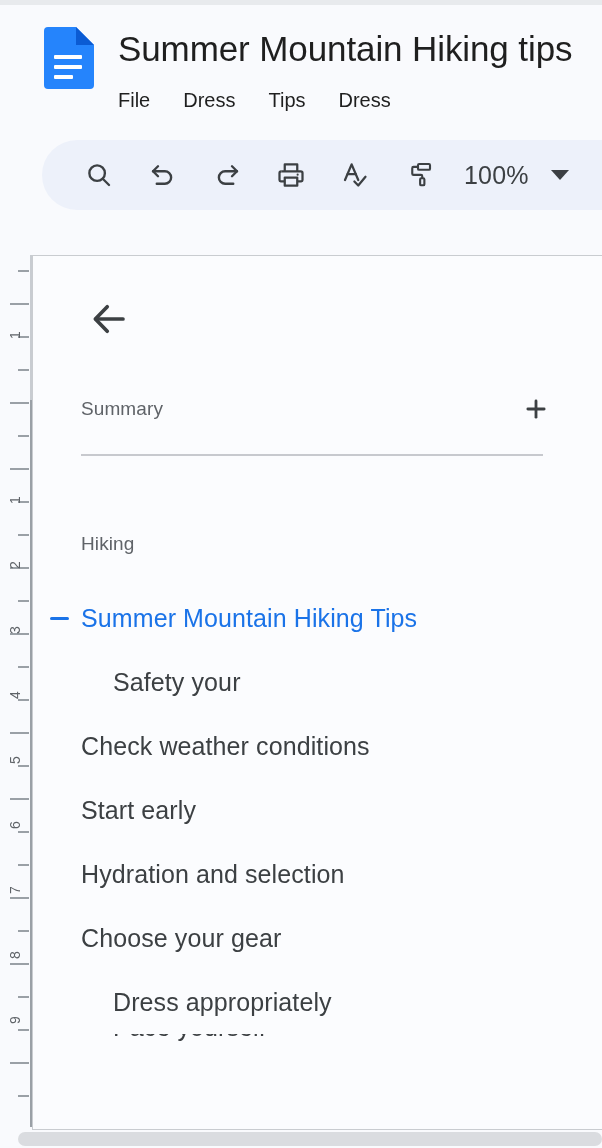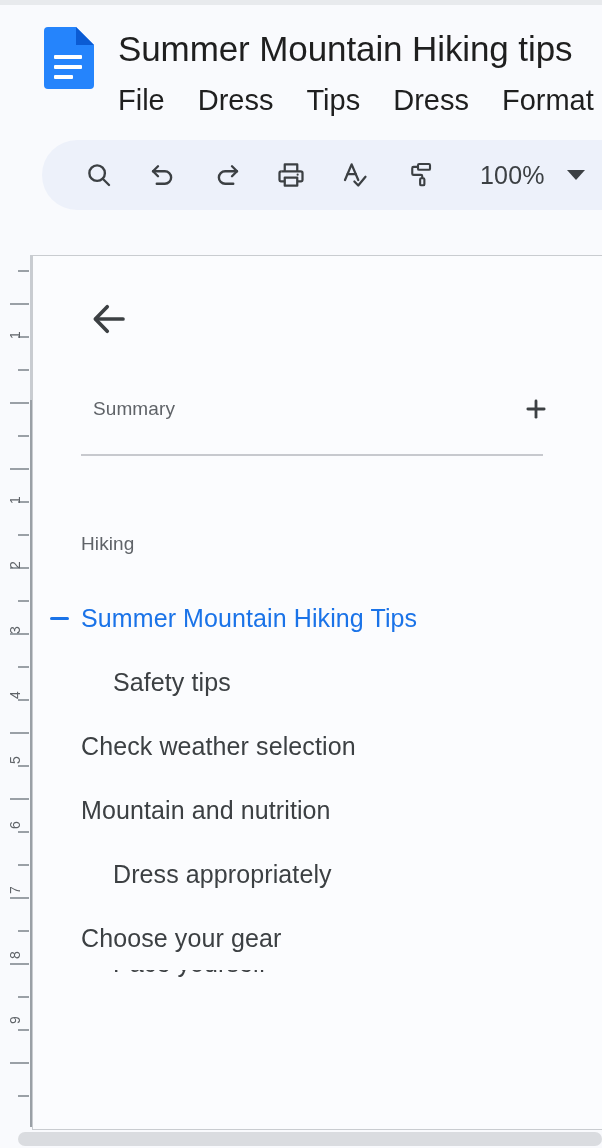--- a/index.html
+++ b/index.html
@@ -56,21 +56,21 @@
 
   .menubar {
     position: absolute;
     left: 118px; top: 75px;
     height: 40px;
     display: flex;
     align-items: center;
     gap: 33px;
   }
   .menu-item {
-    font-size: 29px;
+    font-size: 20px;
     color: #1f1f1f;
     line-height: 40px;
     white-space: nowrap;
     cursor: pointer;
   }
 
   
   .toolbar {
     position: absolute;
     left: 42px; top: 140px;
@@ -99,21 +99,20 @@
     align-items: center;
     gap: 22px;
     margin-left: 18px;
     cursor: pointer;
   }
   .zoom-val {
     font-size: 25px;
     color: #3c4043;
     line-height: 30px;
     letter-spacing: 0.2px;
-    margin-left: 16px;
   }
   .caret {
     width: 0; height: 0;
     border-left: 9px solid transparent;
     border-right: 9px solid transparent;
     border-top: 10px solid #3c4043;
   }
 
   
   .ruler {
@@ -183,21 +182,20 @@
     height: 40px;
     display: flex;
     align-items: center;
     justify-content: space-between;
   }
   .summary-label {
     font-size: 19px;
     color: #5f6368;
     font-weight: 400;
     letter-spacing: 0.1px;
-    margin-left: 12px;
   }
   .plus-btn {
     width: 38px; height: 38px;
     display: flex;
     align-items: center;
     justify-content: center;
     cursor: pointer;
     border-radius: 50%;
   }
 
@@ -297,21 +295,20 @@
 
   <div class="title-row">
     <span class="doc-title">Summer Mountain Hiking tips</span>
   </div>
 
   <div class="menubar">
     <span class="menu-item">File</span>
     <span class="menu-item">Dress</span>
     <span class="menu-item">Tips</span>
     <span class="menu-item">Dress</span>
-    <span class="menu-item">Format</span>
   </div>
 </div>
 
 <div class="toolbar">
 
   <div class="tbtn">
     <svg width="30" height="30" viewBox="0 0 24 24" fill="none" stroke="#3c4043" stroke-width="1.9" stroke-linecap="round">
       <circle cx="10.5" cy="10.5" r="6.2"></circle>
       <line x1="15.2" y1="15.2" x2="20" y2="20"></line>
     </svg>
@@ -436,38 +433,41 @@
 
   <div class="outline-list">
 
     <div class="ol-item active">
       <span class="collapse-dash"></span>
       <span class="ol-text">Summer Mountain Hiking Tips</span>
     </div>
 
 
     <div class="ol-item lvl2">
-      <span class="ol-text">Safety tips</span>
+      <span class="ol-text">Safety your</span>
     </div>
 
     <div class="ol-item lvl1">
-      <span class="ol-text">Check weather selection</span>
-    </div>
-
+      <span class="ol-text">Check weather conditions</span>
+    </div>
 
     <div class="ol-item lvl1">
-      <span class="ol-text">Mountain and nutrition</span>
+      <span class="ol-text">Start early</span>
+    </div>
+
+    <div class="ol-item lvl1">
+      <span class="ol-text">Hydration and selection</span>
+    </div>
+
+    <div class="ol-item lvl1">
+      <span class="ol-text">Choose your gear</span>
     </div>
 
     <div class="ol-item lvl2">
       <span class="ol-text">Dress appropriately</span>
-    </div>
-
-    <div class="ol-item lvl1">
-      <span class="ol-text">Choose your gear</span>
     </div>
 
     <div class="ol-item lvl2 clipped">
       <span class="ol-text">Pace yourself</span>
     </div>
 
   </div>
 </div>
 
 <div class="hscroll-track">

